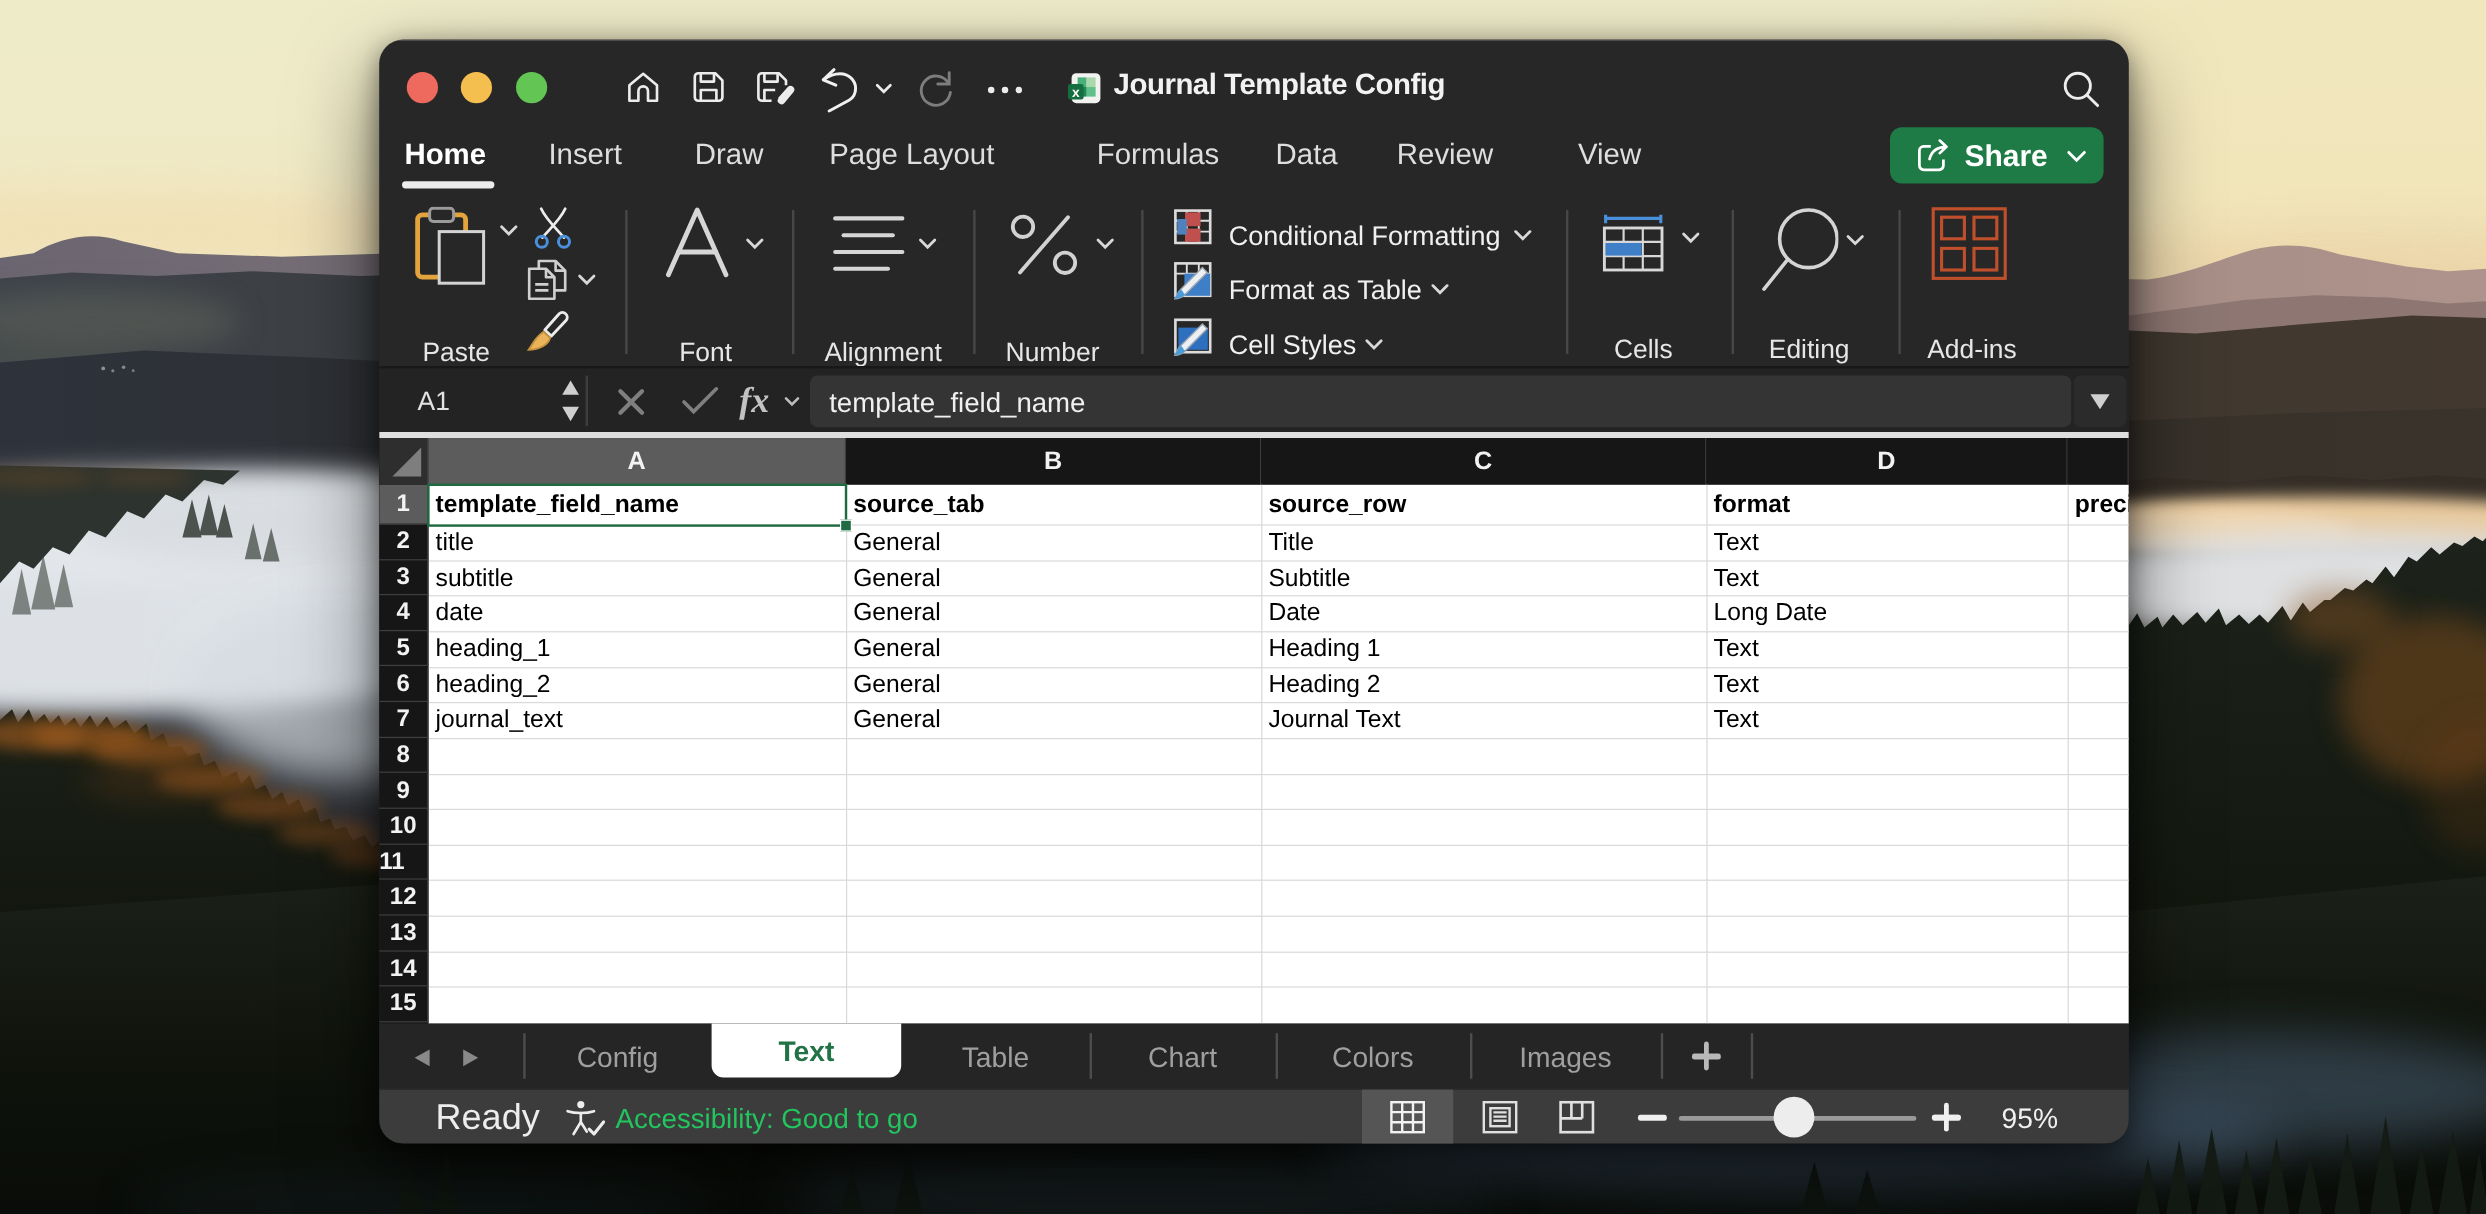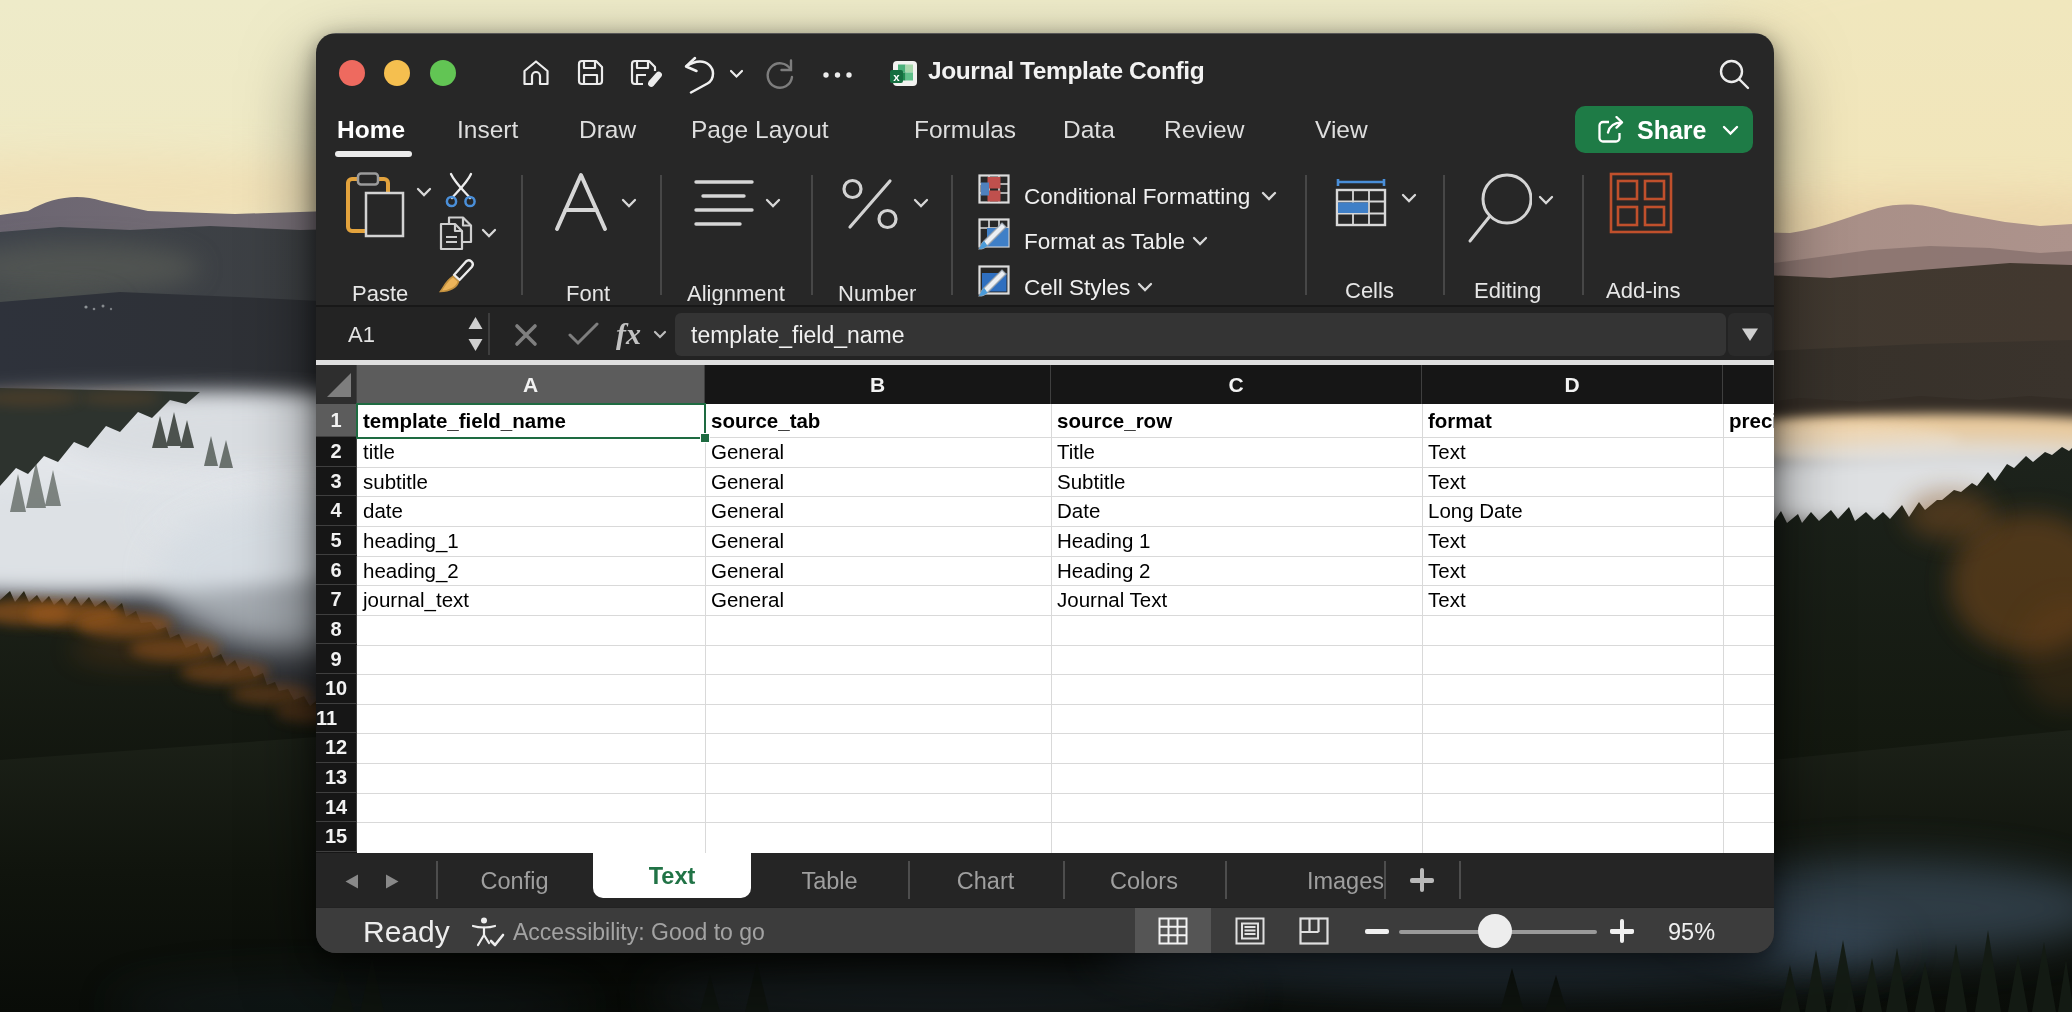--- a/index.html
+++ b/index.html
@@ -456,37 +456,37 @@
       </svg>
   <div class="abs" style="left:120px;top:8px;width:1.5px;height:38px;background:#4d4d4d;"></div>
   <div class="abs" style="left:120px;top:0;width:157px;height:54px;text-align:center;line-height:56px;font-size:23.5px;color:#9f9f9f;">Config</div>
   <div class="abs" style="left:277px;top:0;width:158px;height:45px;background:#fff;border-radius:0 0 10px 10px;text-align:center;line-height:47px;font-size:23.5px;font-weight:700;color:#217346;">Text</div>
   <div class="abs" style="left:435px;top:0;width:157px;height:54px;text-align:center;line-height:56px;font-size:23.5px;color:#9f9f9f;">Table</div>
   <div class="abs" style="left:592px;top:8px;width:1.5px;height:38px;background:#4d4d4d;"></div>
   <div class="abs" style="left:592px;top:0;width:155px;height:54px;text-align:center;line-height:56px;font-size:23.5px;color:#9f9f9f;">Chart</div>
   <div class="abs" style="left:747px;top:8px;width:1.5px;height:38px;background:#4d4d4d;"></div>
   <div class="abs" style="left:747px;top:0;width:162px;height:54px;text-align:center;line-height:56px;font-size:23.5px;color:#9f9f9f;">Colors</div>
   <div class="abs" style="left:909px;top:8px;width:1.5px;height:38px;background:#4d4d4d;"></div>
-  <div class="abs" style="left:909px;top:0;width:159px;height:54px;text-align:right;line-height:56px;font-size:23.5px;color:#9f9f9f;">Images</div>
+  <div class="abs" style="left:909px;top:0;width:159px;height:54px;text-align:center;line-height:56px;font-size:23.5px;color:#9f9f9f;">Images</div>
   <div class="abs" style="left:1068px;top:8px;width:1.5px;height:38px;background:#4d4d4d;"></div>
   <div class="abs" style="left:1094px;top:25px;width:24px;height:4.5px;border-radius:2px;background:#b9b9b9;"></div>
   <div class="abs" style="left:1103.7px;top:15px;width:4.5px;height:24px;border-radius:2px;background:#b9b9b9;"></div>
   <div class="abs" style="left:1143px;top:8px;width:1.5px;height:38px;background:#4d4d4d;"></div>
 </div>
 <div class="abs" style="left:0;top:874px;width:1458px;height:46px;background:#3c3c3c;border-top:1px solid #222;">
   <div class="abs" style="left:47px;top:0;height:46px;line-height:48px;font-size:30px;color:#ededed;">Ready</div>
 
   <svg class="abs" style="left:153px;top:8px;" width="36" height="32" viewBox="0 0 36 32" fill="none" stroke="#ededed" stroke-width="2.2" stroke-linecap="round" stroke-linejoin="round">
     <circle cx="15" cy="4.5" r="3" fill="#ededed" stroke="none"></circle>
     <path d="M4,10 C10,12 20,12 26,10"></path>
     <path d="M15,11.5 V19 L9,29"></path>
     <path d="M15,19 L20,27"></path>
     <path d="M22,25 L26,29 L34,19" stroke-width="2.6"></path>
   </svg>
-  <div class="abs" style="left:197px;top:0;height:46px;line-height:48px;font-size:23px;color:#a3a3a3;">Accessibility: Good to go</div>
+  <div class="abs" style="left:197px;top:0;height:46px;line-height:48px;font-size:23px;color:#22c55e;">Accessibility: Good to go</div>
   <div class="abs" style="left:819px;top:0;width:76px;height:46px;background:#555;"></div>
 
   <svg class="abs" style="left:842px;top:9px;" width="30" height="28" viewBox="0 0 30 28" fill="none" stroke="#f2f2f2" stroke-width="2">
     <rect x="1.5" y="1.5" width="27" height="25"></rect>
     <path d="M1.5,9.8 H28.5 M1.5,18.2 H28.5 M10.5,1.5 V26.5 M19.5,1.5 V26.5"></path>
   </svg>
 
   <svg class="abs" style="left:919px;top:9px;" width="30" height="28" viewBox="0 0 30 28" fill="none" stroke="#e0e0e0" stroke-width="2">
     <rect x="1.5" y="1.5" width="27" height="25"></rect>
     <rect x="7" y="6.5" width="16" height="15"></rect>

